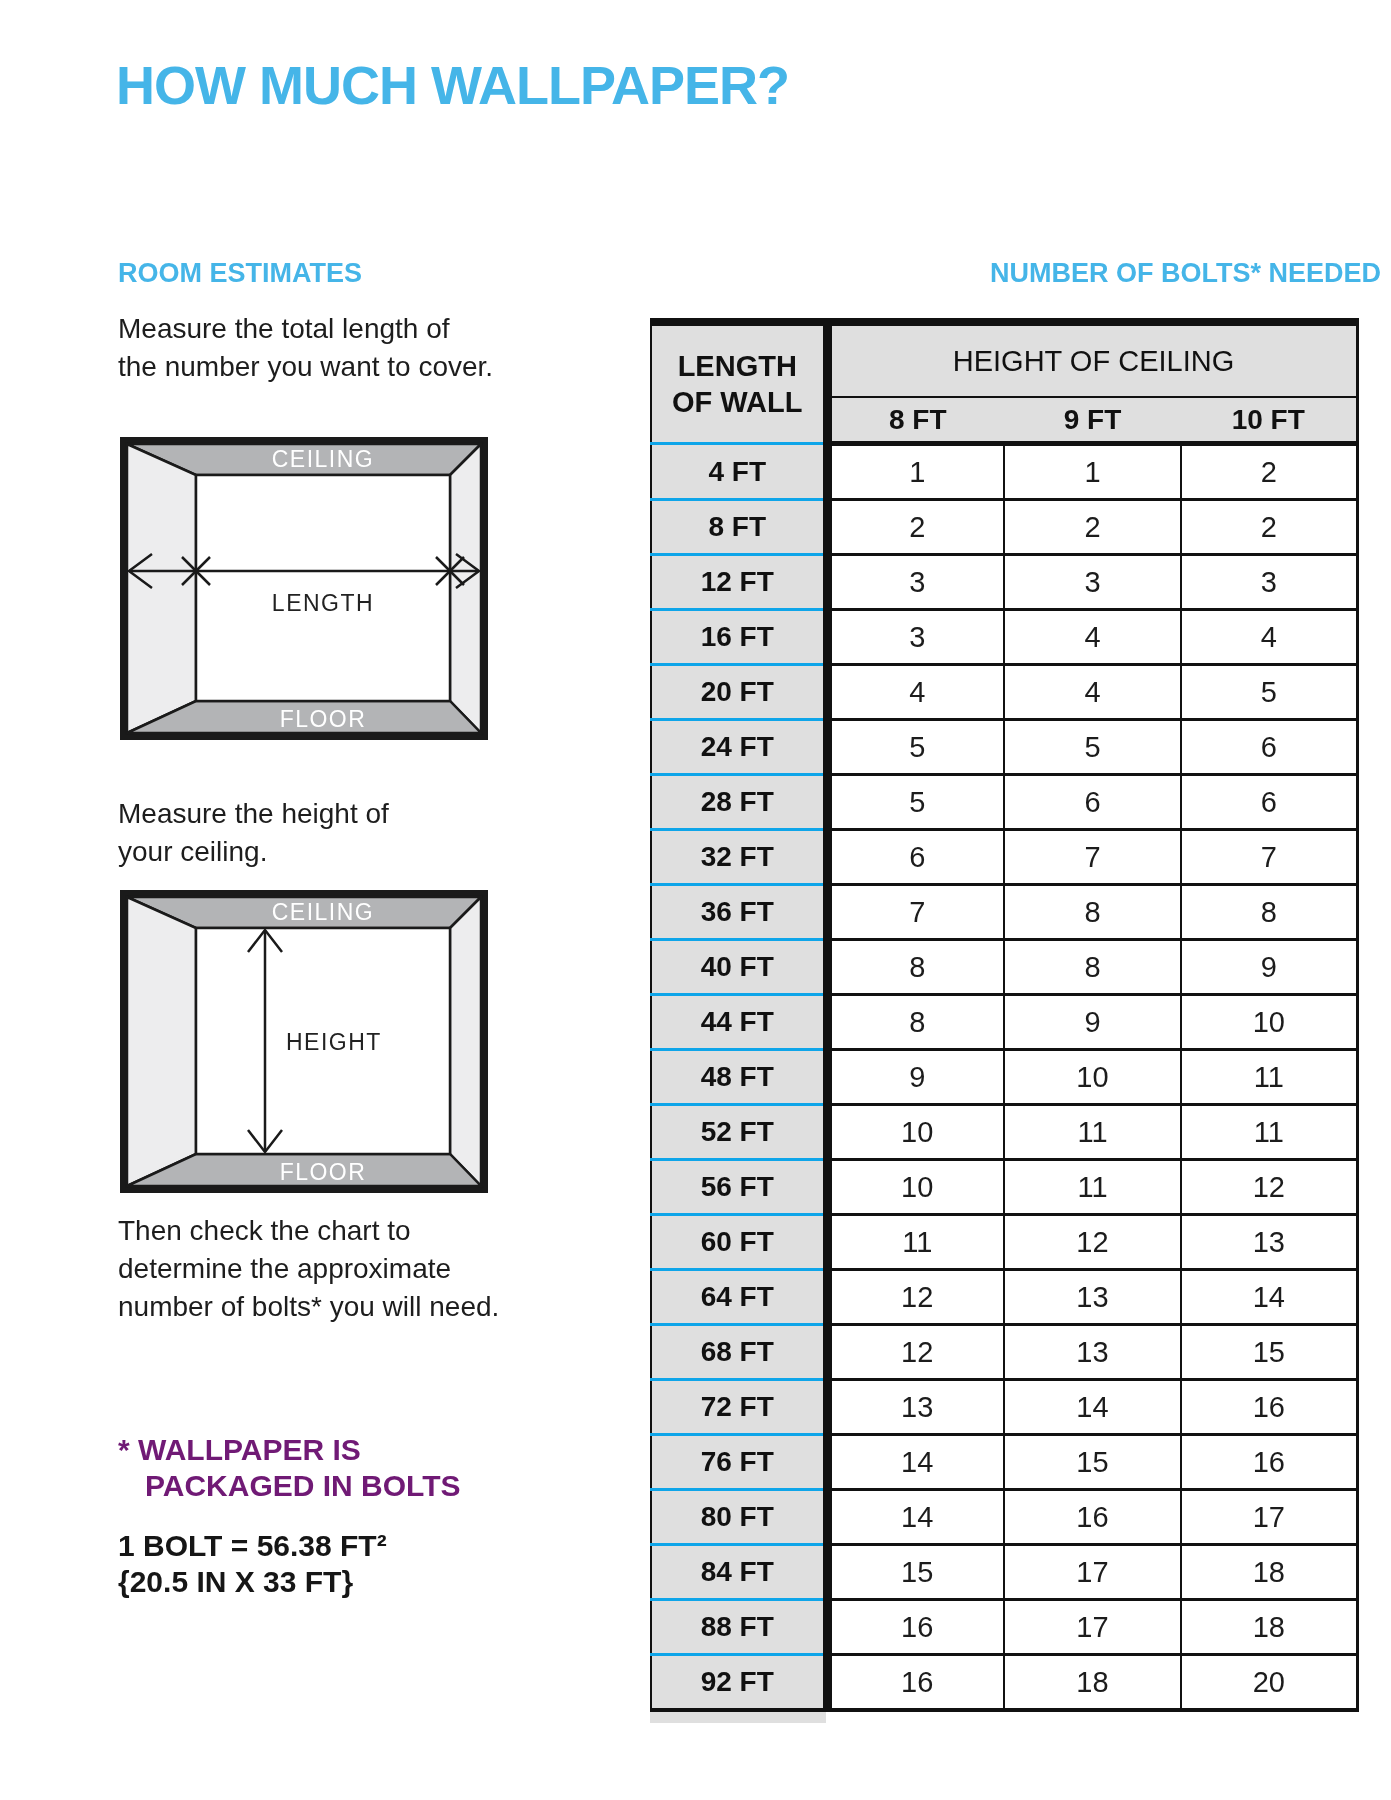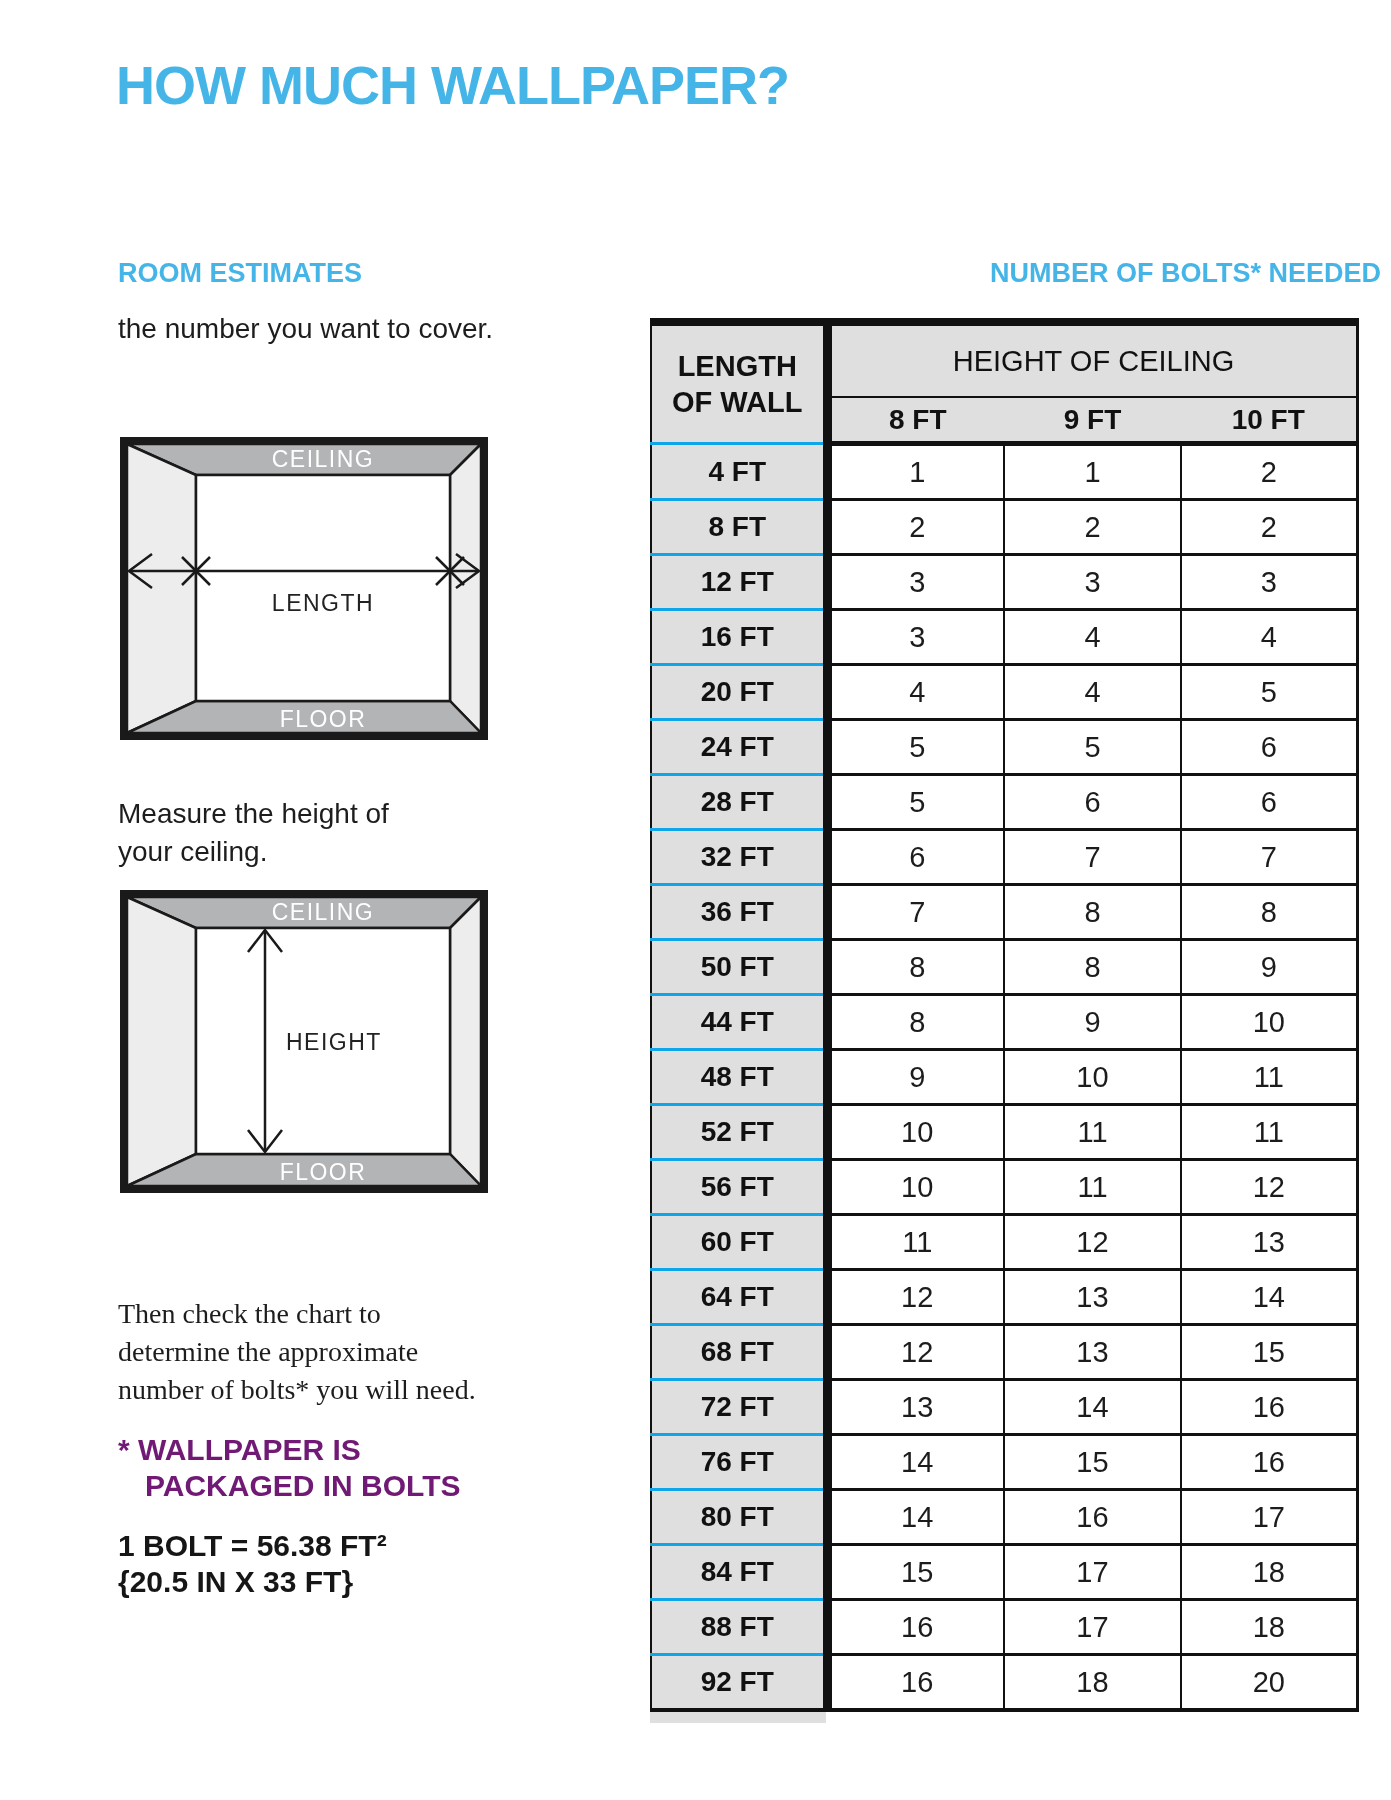--- a/index.html
+++ b/index.html
@@ -19,21 +19,21 @@
     color:#45b5e8;white-space:nowrap;
   }
   .section-heading{
     font-size:27px;font-weight:bold;color:#45b5e8;white-space:nowrap;
   }
   .re-heading{left:70px;top:258px;}
   .nb-heading{left:627px;top:258px;width:706px;text-align:right;}
   .bodytext{font-size:28px;line-height:38px;color:#1d1d1d;}
   .step1{left:70px;top:310px;}
   .step2{left:70px;top:795px;}
-  .step3{left:70px;top:1295px;font-family:Liberation Serif, serif;}
+  .step3{left:70px;top:1212px;}
   .footnote{left:70px;top:1432px;font-size:30px;line-height:36px;font-weight:bold;color:#701a75;}
   .footnote .indent{margin-left:27px;}
   .boltspec{left:70px;top:1528px;font-size:30px;line-height:36px;font-weight:bold;color:#161616;}
   .diagram1{left:72px;top:437px;}
   .diagram2{left:72px;top:890px;}
   svg text{font-family:"Liberation Sans",sans-serif;}
   .room-label{font-size:23px;letter-spacing:1.5px;fill:#ffffff;}
   .measure-label{font-size:23px;letter-spacing:1.5px;fill:#222222;}
 
   
@@ -72,20 +72,21 @@
 </head>
 <body>
 
 <div id="page">
 
   <div class="abs page-title">HOW MUCH WALLPAPER?</div>
 
   <div class="abs section-heading re-heading">ROOM ESTIMATES</div>
 
   <div class="abs bodytext step1">
+    <div>Measure the total length of</div>
     <div>the number you want to cover.</div>
   </div>
 
   <svg class="abs diagram1" width="368" height="303" viewBox="0 0 368 303">
     <rect x="3.5" y="3.5" width="361" height="296" fill="#ffffff" stroke="#1a1a1a" stroke-width="7"></rect>
     <polygon points="7,7 361,7 330,38 76,38" fill="#b3b4b6" stroke="#1a1a1a" stroke-width="2.5"></polygon>
     <polygon points="7,7 76,38 76,264 7,296" fill="#ededee" stroke="#1a1a1a" stroke-width="2.5"></polygon>
     <polygon points="361,7 330,38 330,264 361,296" fill="#ededee" stroke="#1a1a1a" stroke-width="2.5"></polygon>
     <polygon points="76,264 330,264 361,296 7,296" fill="#b3b4b6" stroke="#1a1a1a" stroke-width="2.5"></polygon>
     <rect x="76" y="38" width="254" height="226" fill="#ffffff" stroke="#1a1a1a" stroke-width="2.5"></rect>
@@ -213,21 +214,21 @@
           <td class="val">7</td>
           <td class="val">7</td>
         </tr>
         <tr>
           <td class="rowlabel">36 FT</td>
           <td class="val">7</td>
           <td class="val">8</td>
           <td class="val">8</td>
         </tr>
         <tr>
-          <td class="rowlabel">50 FT</td>
+          <td class="rowlabel">40 FT</td>
           <td class="val">8</td>
           <td class="val">8</td>
           <td class="val">9</td>
         </tr>
         <tr>
           <td class="rowlabel">44 FT</td>
           <td class="val">8</td>
           <td class="val">9</td>
           <td class="val">10</td>
         </tr>

